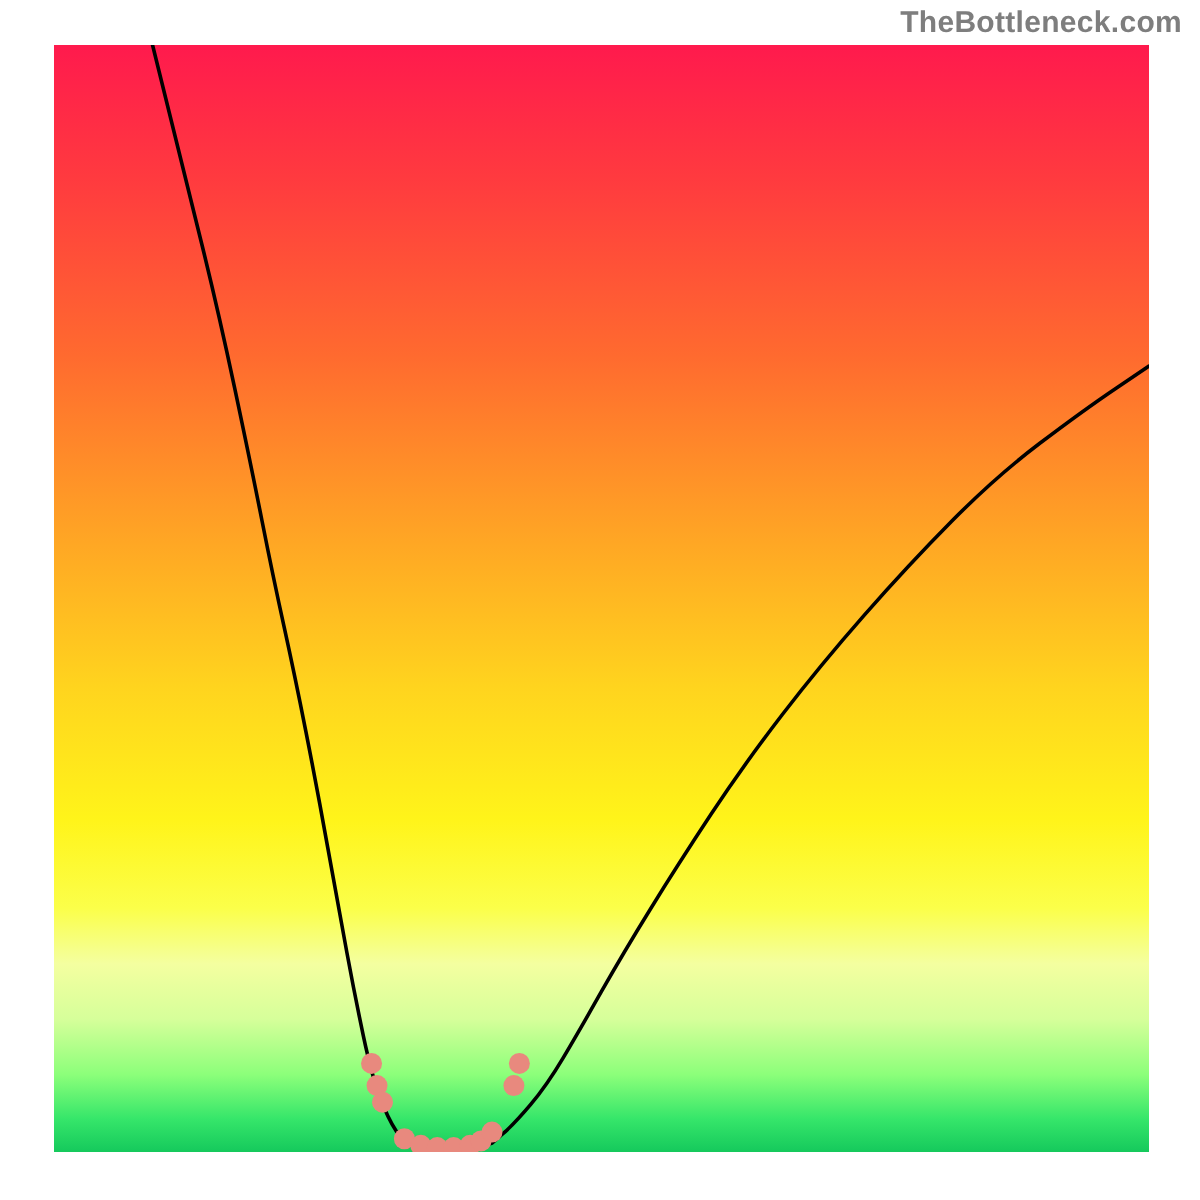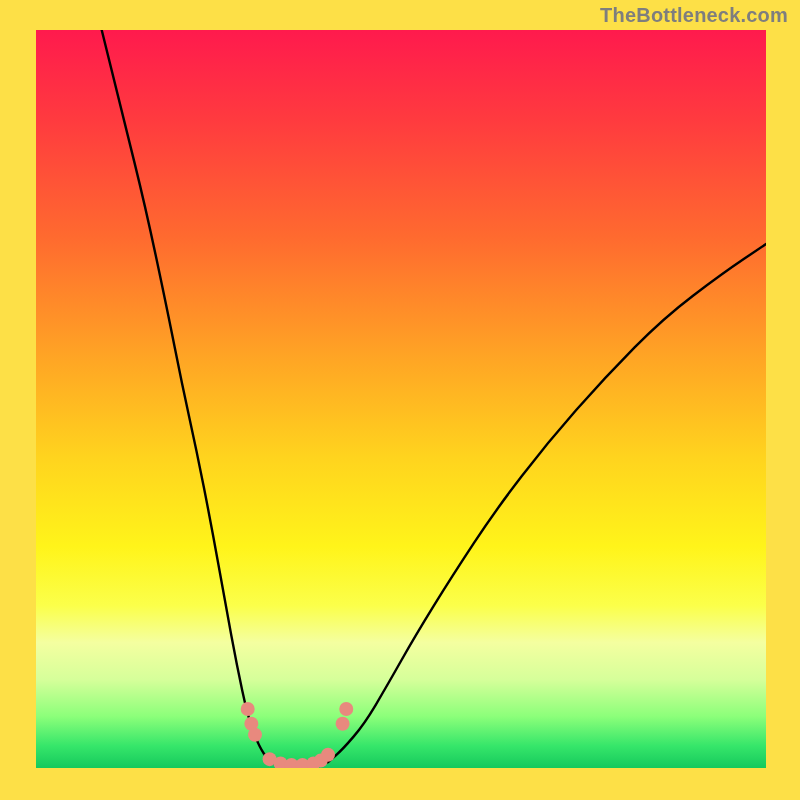--- a/index.html
+++ b/index.html
@@ -9,21 +9,21 @@
     height: 800px;
     background: #000;
     overflow: hidden;
   }
   .frame {
     position: absolute;
     top: 0;
     left: 0;
     width: 800px;
     height: 800px;
-    background: #fde047;
+    background: #ffffff;
   }
   .plot-area {
     position: absolute;
     background: linear-gradient(to bottom,
       #ff1a4d 0%,
       #ff3a3f 12%,
       #ff6a2f 28%,
       #ffa724 45%,
       #ffd41e 58%,
       #fff41a 70%,

